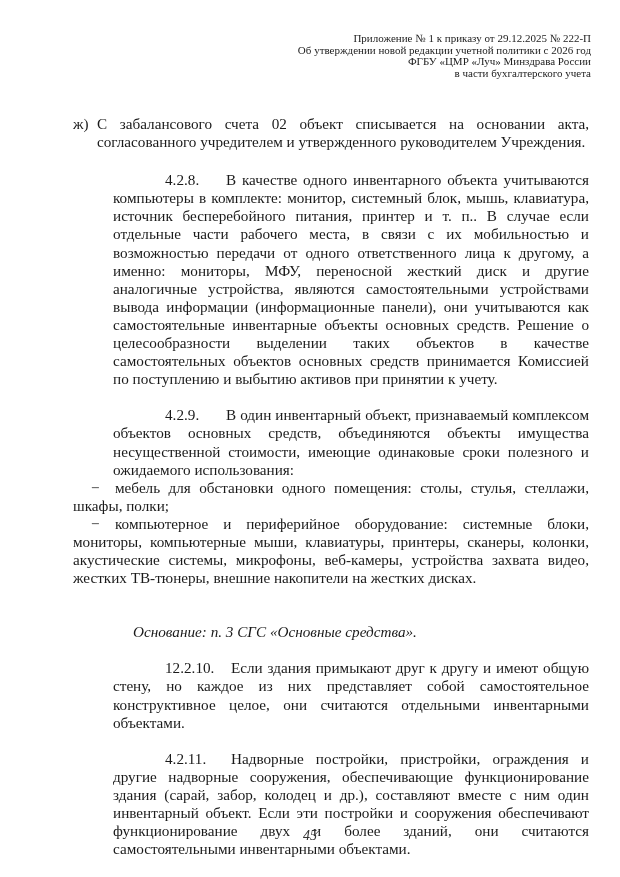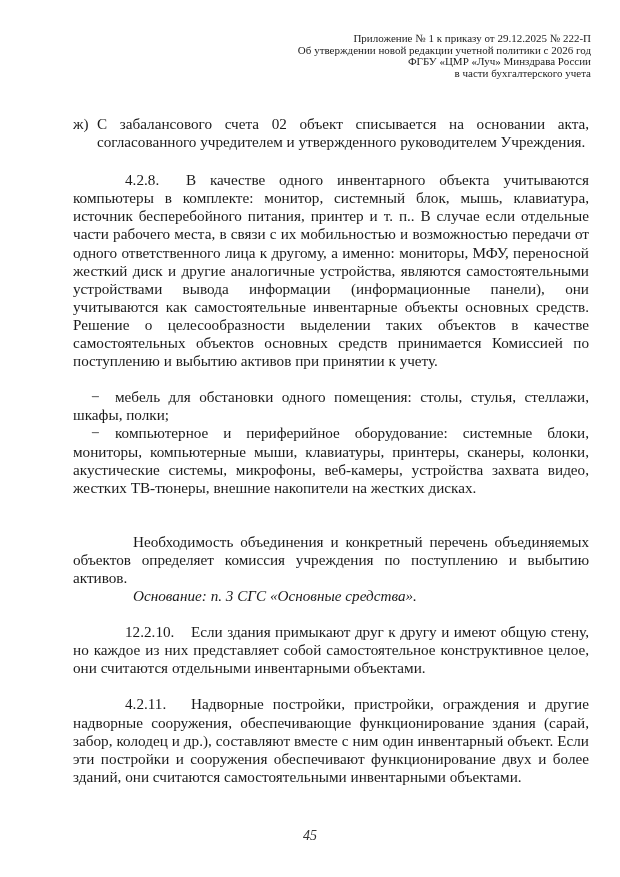--- a/index.html
+++ b/index.html
@@ -48,20 +48,21 @@
 
     .item-zh {
       padding-left: 24px;
       text-indent: -24px;
       margin-bottom: 20px;
     }
     .item-zh .marker { display: inline-block; width: 24px; text-indent: 0; }
 
     .sect {
       text-indent: 52px;
+      margin-left: 40px;
     }
     .sect .num {
       display: inline-block;
       width: 61px;
       text-indent: 0;
     }
     .sect .num.wide { width: 66px; }
 
     .gap { height: 18px; }
 
@@ -105,31 +106,31 @@
   </div>
 
   <div class="body">
 
     <p class="p item-zh"><span class="marker">ж)</span><span>С забалансового счета 02 объект списывается на основании акта, согласованного учредителем и утвержденного руководителем Учреждения.</span></p>
 
     <p class="p sect"><span class="num">4.2.8.</span><span>В качестве одного инвентарного объекта учитываются компьютеры в комплекте: монитор, системный блок, мышь, клавиатура, источник бесперебойного питания, принтер и т. п.. В случае если отдельные части рабочего места, в связи с их мобильностью и возможностью передачи от одного ответственного лица к другому, а именно: мониторы, МФУ, переносной жесткий диск и другие аналогичные устройства, являются самостоятельными устройствами вывода информации (информационные панели), они учитываются как самостоятельные инвентарные объекты основных средств. Решение о целесообразности выделении таких объектов в качестве самостоятельных объектов основных средств принимается Комиссией по поступлению и выбытию активов при принятии к учету.</span></p>
 
     <div class="gap"></div>
 
+    <p class="p sect"><span class="num">4.2.9.</span><span>В один инвентарный объект, признаваемый комплексом объектов основных средств, объединяются объекты имущества несущественной стоимости, имеющие одинаковые сроки полезного и ожидаемого использования:</span></p>
 
     <p class="p dash"><span class="d">−</span><span>мебель для обстановки одного помещения: столы, стулья, стеллажи, шкафы, полки;</span></p>
 
     <p class="p dash"><span class="d">−</span><span>компьютерное и периферийное оборудование: системные блоки, мониторы, компьютерные мыши, клавиатуры, принтеры, сканеры, колонки, акустические системы, микрофоны, веб-камеры, устройства захвата видео, жестких ТВ-тюнеры, внешние накопители на жестких дисках.</span></p>
 
     <div class="gap"></div>
 
 
     <div class="gap"></div>
 
-    <p class="p indent-para">Необходимость объединения и конкретный перечень объединяемых объектов определяет комиссия учреждения по поступлению и выбытию активов.</p>
     <p class="p italic-basis">Основание: п. 3 СГС «Основные средства».</p>
 
     <div class="gap"></div>
 
     <p class="p sect"><span class="num wide">12.2.10.</span><span>Если здания примыкают друг к другу и имеют общую стену, но каждое из них представляет собой самостоятельное конструктивное целое, они считаются отдельными инвентарными объектами.</span></p>
 
     <div class="gap"></div>
 
     <p class="p sect"><span class="num wide">4.2.11.</span><span>Надворные постройки, пристройки, ограждения и другие надворные сооружения, обеспечивающие функционирование здания (сарай, забор, колодец и др.), составляют вместе с ним один инвентарный объект. Если эти постройки и сооружения обеспечивают функционирование двух и более зданий, они считаются самостоятельными инвентарными объектами.</span></p>
 

